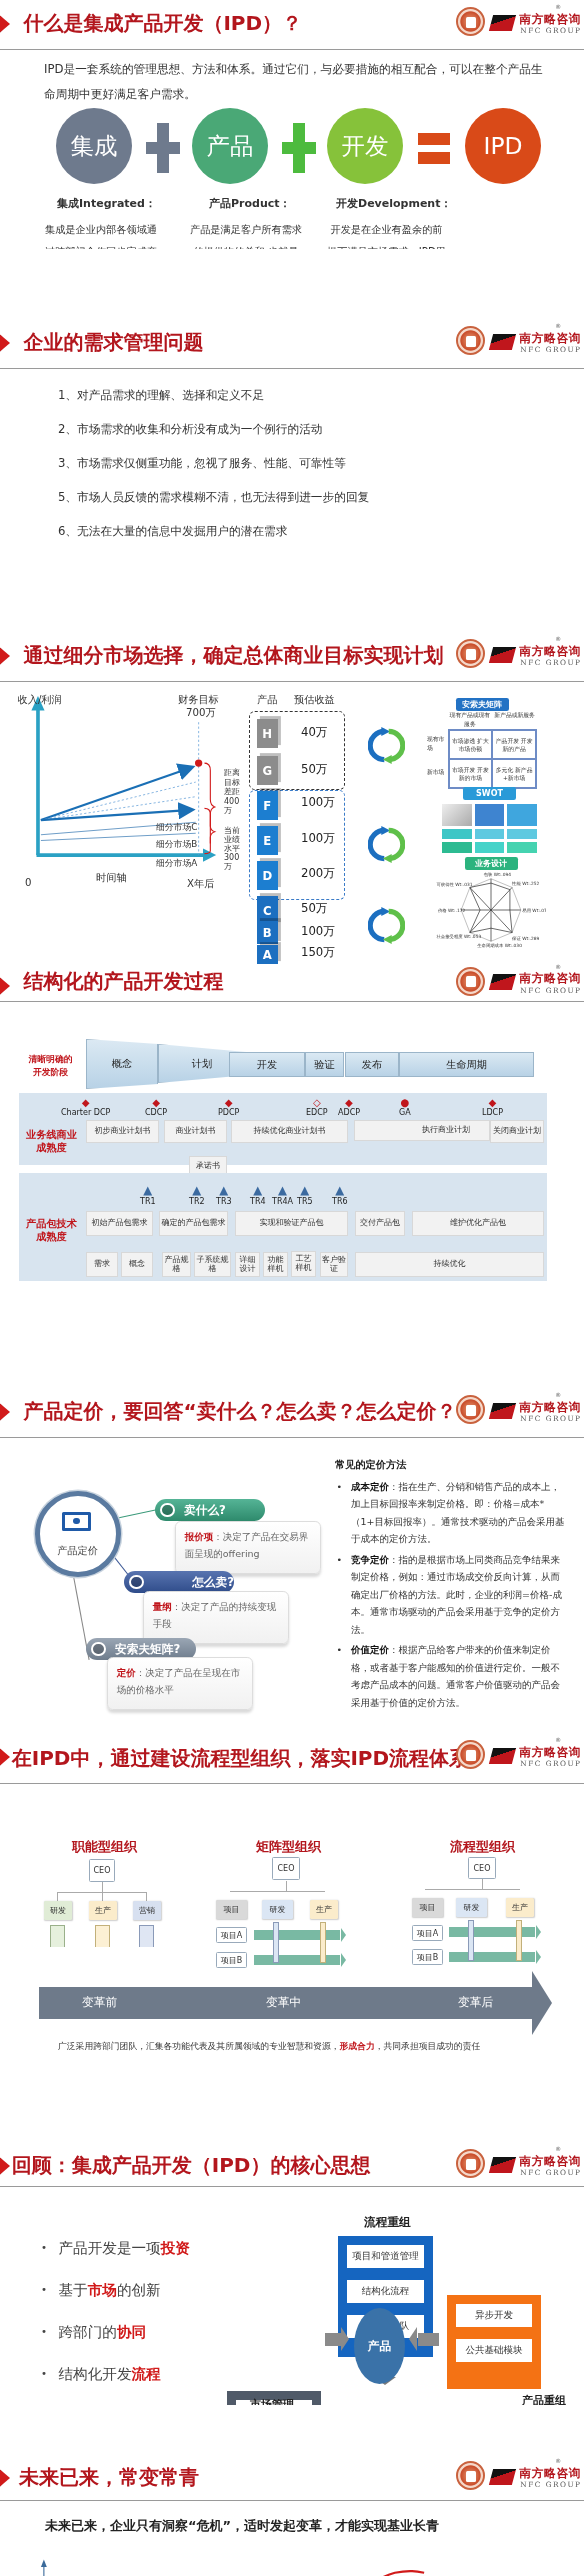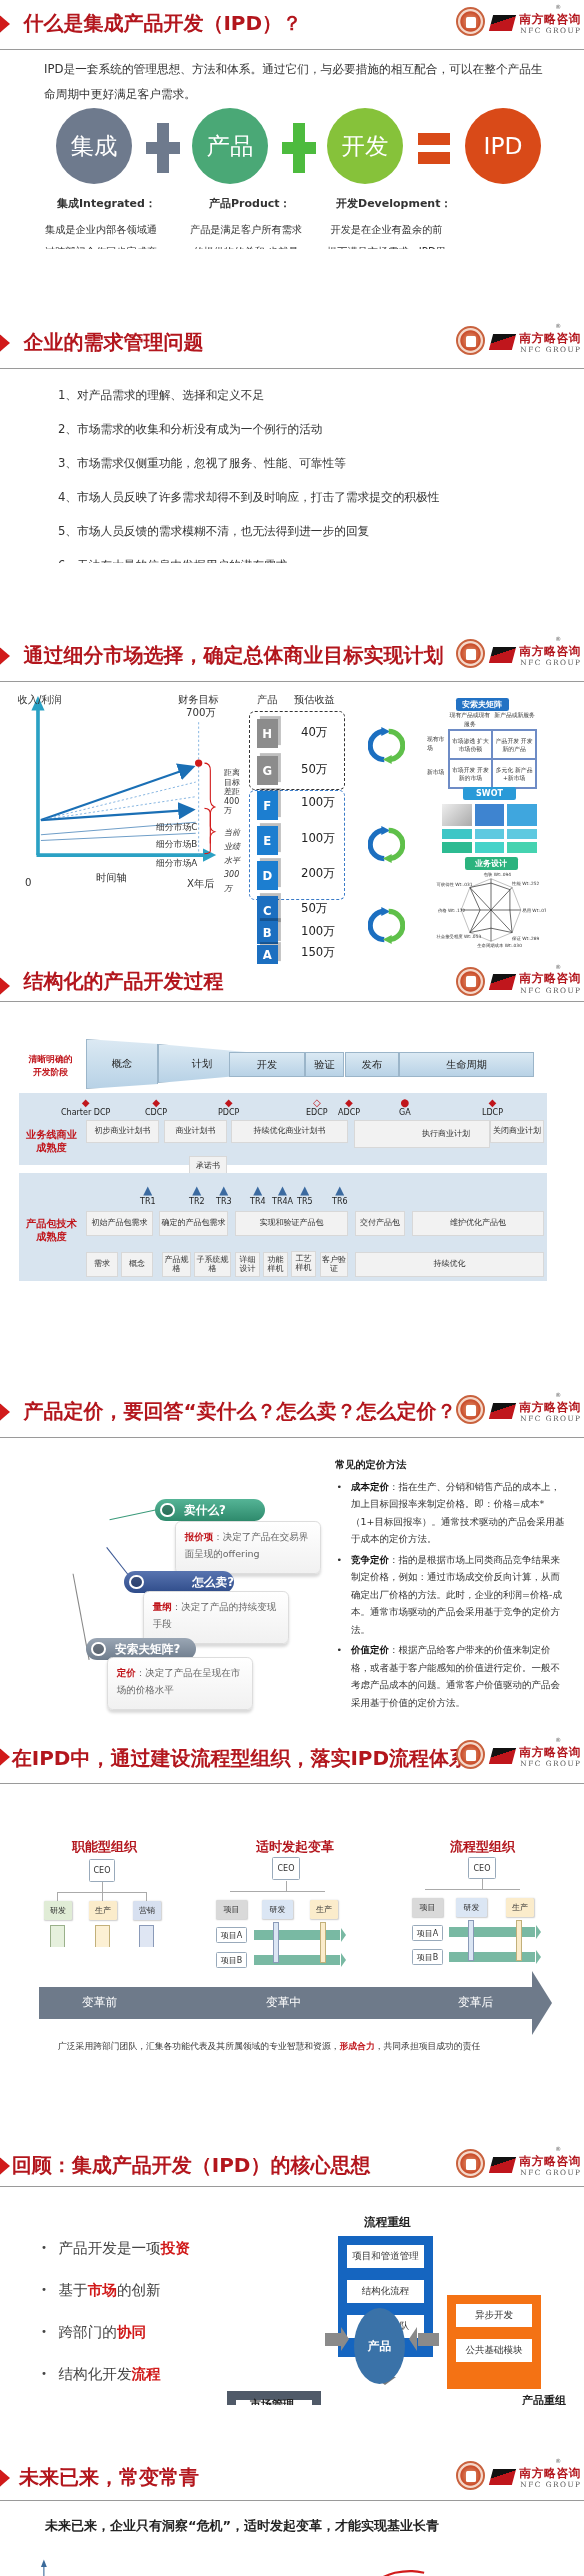--- a/index.html
+++ b/index.html
@@ -147,21 +147,20 @@
       <div class="nfc-mark"></div>
       <div class="brand-cn">南方略咨询</div>
       <div class="reg">®</div>
       <div class="brand-en">NFC GROUP</div>
     </div>
   </div>
   <ol style="top:129px;">
     <li>1、对产品需求的理解、选择和定义不足</li>
     <li>2、市场需求的收集和分析没有成为一个例行的活动</li>
     <li>3、市场需求仅侧重功能，忽视了服务、性能、可靠性等</li>
-    <li>4、市场人员反映了许多需求却得不到及时响应，打击了需求提交的积极性</li>
     <li>5、市场人员反馈的需求模糊不清，也无法得到进一步的回复</li>
     <li>6、无法在大量的信息中发掘用户的潜在需求</li>
 
   </ol>
 </section>
 
 <section class="slide s3" style="height:401px;">
   <div style="height:80px;"></div>
   <div class="slide-header" style="position:absolute; top:69px; left:0; width:585px;">
     <div class="hdr-mark">
@@ -198,21 +197,21 @@
     <line x1="56" y1="182" x2="262" y2="168" stroke="#1a6fb5" stroke-width="3" marker-end="url(#ah)"></line>
     <line x1="56" y1="202" x2="268" y2="185" stroke="#6f9ec8" stroke-width="1.5"></line>
     <line x1="56" y1="210" x2="268" y2="200" stroke="#6f9ec8" stroke-width="1.5"></line>
     <path d="M280,104 q8,0 8,10 v40 q0,8 6,10 q-6,2 -6,10 v40" fill="none" stroke="#d11a1a" stroke-width="1.5"></path>
     <path d="M280,166 q8,0 8,8 v16 q0,6 6,8 q-6,2 -6,8 v18 q0,4 -8,4" fill="none" stroke="#d11a1a" stroke-width="1.5"></path>
   </svg>
   <div class="axis-label" style="left:17.5px; top:130px;">收入/利润</div>
   <div class="axis-label" style="left:178px; top:130px;">财务目标</div>
   <div class="axis-label" style="left:186px; top:143px;">700万</div>
   <div class="axis-label" style="left:224px; top:205px; width:20.5px; font-size:8px; line-height:9.5px; white-space:normal;">距离目标差距400万</div>
-  <div class="axis-label" style="left:224px; top:263px; width:20.5px; font-size:8px; line-height:14px; white-space:normal;font-style:italic;">当前业绩水平300万</div>
+  <div class="axis-label" style="left:224px; top:263px; width:20.5px; font-size:8px; line-height:9px; white-space:normal;">当前业绩水平300万</div>
   <div class="axis-label" style="left:156px; top:259px; font-size:8.8px;">细分市场C</div>
   <div class="axis-label" style="left:156px; top:276px; font-size:8.8px;">细分市场B</div>
   <div class="axis-label" style="left:156px; top:295px; font-size:8.8px;">细分市场A</div>
   <div class="axis-label" style="left:25px; top:314px;">0</div>
   <div class="axis-label" style="left:96px; top:308px;">时间轴</div>
   <div class="axis-label" style="left:187px; top:314px;">X年后</div>
 
   <div class="axis-label" style="left:257px; top:130px;">产品</div>
   <div class="axis-label" style="left:294px; top:130px;">预估收益</div>
   <div style="position:absolute; left:249px; top:148px; width:96px; height:79px; border:1.5px dashed #333; border-radius:5.8px;"></div>
@@ -343,21 +342,21 @@
   <div class="dcp" style="left:61px; top:133px;"><div style="color:#c0161c; font-size:10.2px;">◆</div><span>Charter DCP</span></div>
   <div class="dcp" style="left:145px; top:133px;"><div style="color:#c0161c; font-size:10.2px;">◆</div><span>CDCP</span></div>
   <div class="dcp" style="left:218px; top:133px;"><div style="color:#c0161c; font-size:10.2px;">◆</div><span>PDCP</span></div>
   <div class="dcp" style="left:306px; top:133px;"><div style="color:#c0161c; font-size:10.2px;">◇</div><span>EDCP</span></div>
   <div class="dcp" style="left:338px; top:133px;"><div style="color:#c0161c; font-size:10.2px;">◆</div><span>ADCP</span></div>
   <div class="dcp" style="left:399px; top:133px;"><div style="color:#c0161c; font-size:10.2px;">●</div><span>GA</span></div>
   <div class="dcp" style="left:482px; top:133px;"><div style="color:#c0161c; font-size:10.2px;">◆</div><span>LDCP</span></div>
   <div class="box" style="left:86px; top:156px; width:73px; height:23.4px;">初步商业计划书</div>
   <div class="box" style="left:164px; top:156px; width:63px; height:23.4px;">商业计划书</div>
   <div class="box" style="left:231px; top:156px; width:117px; height:23.4px;">持续优化商业计划书</div>
-  <div class="box" style="left:354px; top:156px; width:136px; height:28px;padding-left:48px;">执行商业计划</div>
+  <div class="box" style="left:354px; top:156px; width:136px; height:21px;padding-left:48px;">执行商业计划</div>
   <div class="box" style="left:490px; top:156px; width:54px; height:23.4px;">关闭商业计划</div>
   <div class="box" style="left:189px; top:192px; width:38px; height:20.5px;">承诺书</div>
 
   <div class="lane" style="top:208px; height:108px; top:209px;"></div>
   <div class="lane-label" style="left:25px; top:253px; width:53px;">产品包技术成熟度</div>
   <div class="tr" style="left:140px; top:219px;"><div style="color:#3b6aa0; font-size:11.7px;">▲</div><span>TR1</span></div>
   <div class="tr" style="left:189px; top:219px;"><div style="color:#3b6aa0; font-size:11.7px;">▲</div><span>TR2</span></div>
   <div class="tr" style="left:216px; top:219px;"><div style="color:#3b6aa0; font-size:11.7px;">▲</div><span>TR3</span></div>
   <div class="tr" style="left:250px; top:219px;"><div style="color:#3b6aa0; font-size:11.7px;">▲</div><span>TR4</span></div>
   <div class="tr" style="left:272px; top:219px;"><div style="color:#3b6aa0; font-size:11.7px;">▲</div><span>TR4A</span></div>
@@ -395,20 +394,26 @@
       <div class="reg">®</div>
       <div class="brand-en">NFC GROUP</div>
     </div>
   </div>
 
   <svg style="position:absolute; left:0; top:0;" width="336" height="374" viewBox="0 0 460 512">
     <line x1="150" y1="220" x2="216" y2="206" stroke="#3a9a7a" stroke-width="1.5"></line>
     <line x1="146" y1="258" x2="176" y2="296" stroke="#3e5a96" stroke-width="1.5"></line>
     <line x1="100" y1="294" x2="122" y2="412" stroke="#888" stroke-width="1.5"></line>
   </svg>
+  <div style="position:absolute; left:35px; top:132px; width:86px; height:86px; border-radius:50%; border:5.8px solid #5a7aa0; background:#fff; box-shadow:0 0 0 1.5px #c8d3de;">
+    <div style="position:absolute; left:22px; top:16px; width:29px; height:19px; border:3.7px solid #1f5aa8; border-radius:1.5px;">
+      <div style="position:absolute; left:8px; top:2.9px; width:6.6px; height:6.6px; border-radius:50%; background:#1f5aa8;"></div>
+    </div>
+    <div style="position:absolute; left:0; top:48px; width:75px; text-align:center; font-size:10.2px; color:#444;">产品定价</div>
+  </div>
 
   <div class="pill" style="left:155px; top:140px; width:110px; background:linear-gradient(#55b496,#2e8a6c);">
       <span class="dot"></span>
       <span>卖什么?</span>
     </div>
   <div class="card" style="left:175px; top:162px; width:146px; height:53px;"><b>报价项</b><span>：决定了产品在交易界面呈现的offering</span></div>
   <div class="pill" style="left:124px; top:212px; width:110px; background:linear-gradient(#5874b0,#2f4c8a);justify-content:flex-end;">
       <span class="dot"></span>
       <span>怎么卖?</span>
     </div>
@@ -452,21 +457,21 @@
   <div class="vline" style="left:57px; top:159px; height:8.8px;"></div>
   <div class="vline" style="left:102px; top:159px; height:8.8px;"></div>
   <div class="vline" style="left:146px; top:159px; height:8.8px;"></div>
   <div class="dept" style="left:44px; top:168px; background:#e0ecd6;">研发</div>
   <div class="dept" style="left:89px; top:168px; background:#fbeccb;">生产</div>
   <div class="dept" style="left:133px; top:168px; background:#d7e0f0;">营销</div>
   <div style="position:absolute; left:50px; top:192px; width:14.6px; height:22px; background:#e6f0dd; border:0.7px solid #9ab08a; border-bottom:none;"></div>
   <div style="position:absolute; left:95px; top:192px; width:14.6px; height:22px; background:#fcf0d4; border:0.7px solid #c2b07a; border-bottom:none;"></div>
   <div style="position:absolute; left:139px; top:192px; width:14.6px; height:22px; background:#dfe6f3; border:0.7px solid #8a9ab8; border-bottom:none;"></div>
 
-  <div class="org-title" style="left:256px; top:105px;">适时发起变革</div>
+  <div class="org-title" style="left:256px; top:105px;">矩阵型组织</div>
   <div class="org-box" style="left:272px; top:124px; width:28px; height:23.4px;">CEO</div>
   <div class="vline" style="left:286px; top:148px; height:10.2px;"></div>
   <div class="hline" style="left:230px; top:158px; width:95px;"></div>
   <div class="dept" style="left:216px; top:167px; width:31px; background:#d9d9d9;">项目</div>
   <div class="dept" style="left:262px; top:167px; width:31px; background:#dbe6f4;">研发</div>
   <div class="dept" style="left:310px; top:167px; width:28px; background:#fbeccb;">生产</div>
   <div class="org-box" style="left:216px; top:194px; width:31px; height:16px;">项目A</div>
   <div class="org-box" style="left:216px; top:219px; width:31px; height:16px;">项目B</div>
   <div class="harrow" style="left:254px; top:197px; width:86px;"></div>
   <div class="harrow" style="left:254px; top:222px; width:86px;"></div>

